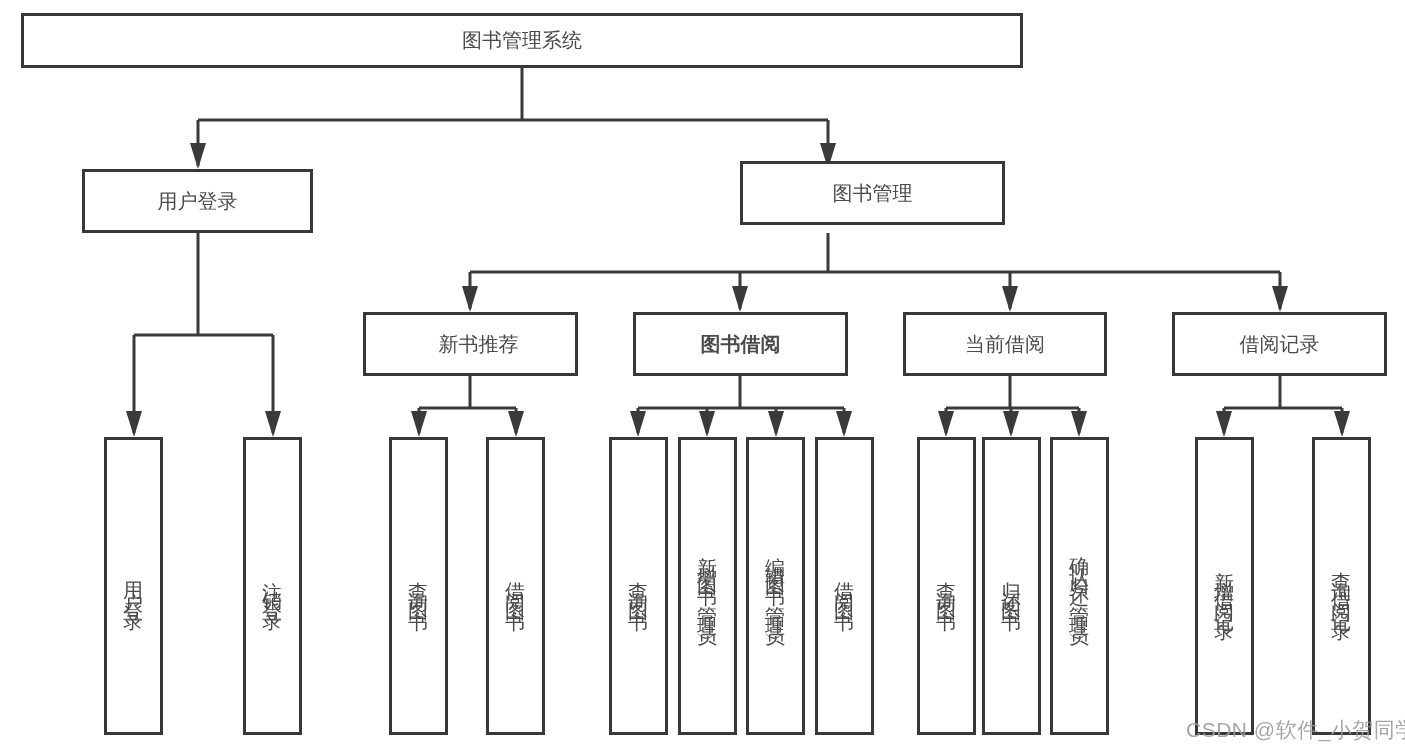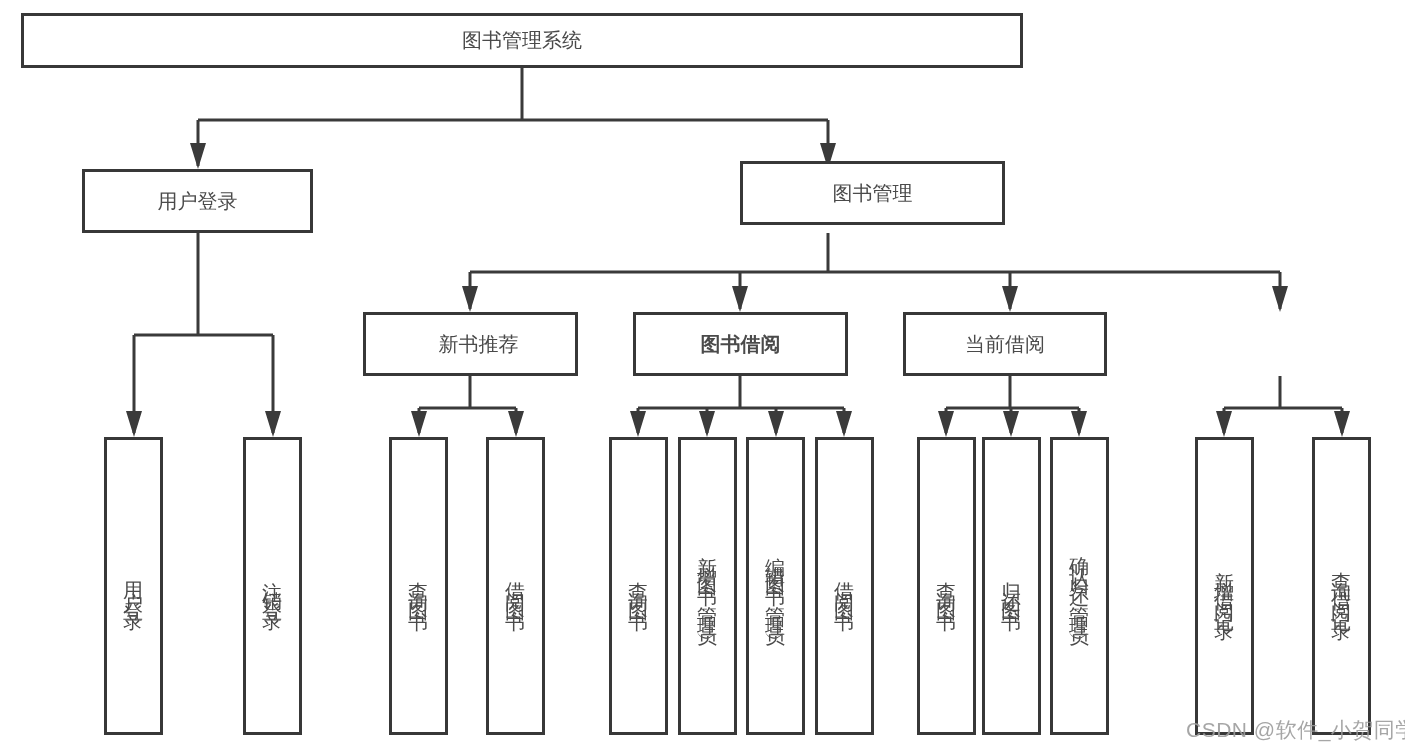--- a/index.html
+++ b/index.html
@@ -62,20 +62,21 @@
   </svg>
 
   <div class="node" style="left:21px;top:13px;width:1002px;height:55px;">图书管理系统</div>
 
   <div class="node" style="left:82px;top:169px;width:231px;height:64px;">用户登录</div>
   <div class="node" style="left:712px;top:161px;width:265px;height:64px;margin-left:28px;">图书管理</div>
 
   <div class="node" style="left:363px;top:312px;width:215px;height:64px;padding-left:16px;">新书推荐</div>
   <div class="node" style="left:633px;top:312px;width:215px;height:64px;font-weight:bold;">图书借阅</div>
   <div class="node" style="left:903px;top:312px;width:204px;height:64px;">当前借阅</div>
+  <div class="node" style="left:1172px;top:312px;width:215px;height:64px;">借阅记录</div>
 
   <div class="node vnode" style="left:104px;top:437px;width:59px;height:298px;">用户登录</div>
   <div class="node vnode" style="left:243px;top:437px;width:59px;height:298px;">注销登录</div>
 
   <div class="node vnode" style="left:389px;top:437px;width:59px;height:298px;">查询图书</div>
   <div class="node vnode" style="left:486px;top:437px;width:59px;height:298px;">借阅图书</div>
 
   <div class="node vnode" style="left:609px;top:437px;width:59px;height:298px;">查询图书</div>
   <div class="node vnode" style="left:678px;top:437px;width:59px;height:298px;">新增图书（管理员）</div>
   <div class="node vnode" style="left:746px;top:437px;width:59px;height:298px;">编辑图书（管理员）</div>

